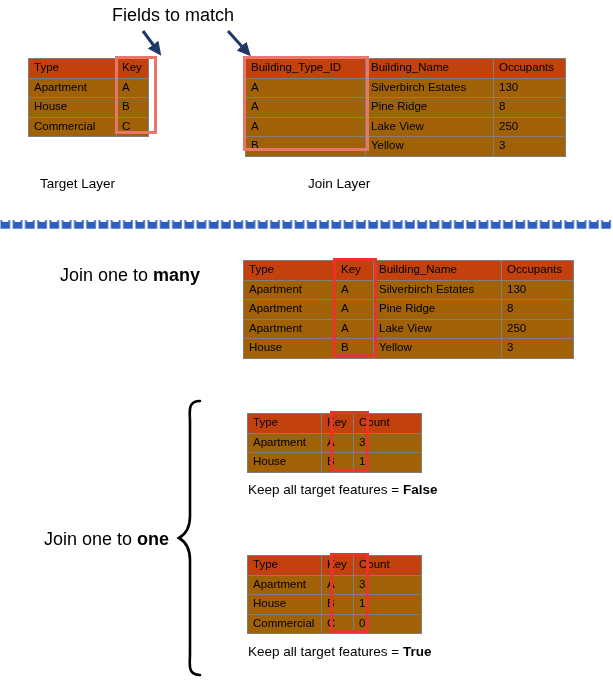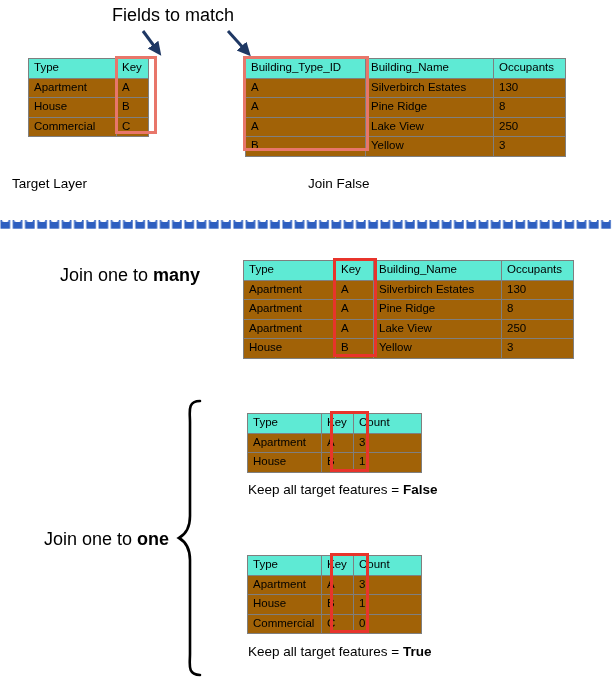--- a/index.html
+++ b/index.html
@@ -28,21 +28,21 @@
   table.dtable td {
     border: 1px solid #7f7f7f;
     padding: 3px 5px 4px 5px;
     text-align: left;
     font-weight: normal;
     white-space: nowrap;
     height: 12px;
     box-sizing: border-box;
   }
   table.dtable th {
-    background: #5eead4;
+    background: #c2410c;
     color: #000;
   }
   table.dtable td {
     background: #a16207;
   }
 
   
   .redbox {
     position: absolute;
     border: 3px solid #e8342b;
@@ -142,22 +142,22 @@
       <tr>
         <td>B</td>
         <td>Yellow</td>
         <td>3</td>
       </tr>
     </tbody>
   </table>
 </div>
 <div class="redbox soft" style="left:243px; top:56px; width:126px; height:95px;"></div>
 
-<div class="abs label" style="left:12px; top:177px;">Target Layer</div>
-<div class="abs label" style="left:308px; top:177px;">Join False</div>
+<div class="abs label" style="left:40px; top:177px;">Target Layer</div>
+<div class="abs label" style="left:308px; top:177px;">Join Layer</div>
 
 <div class="divider">
   <svg width="613" height="12" viewBox="0 0 613 12">
     <defs>
       <pattern id="dashpat" x="0" y="0" width="12.26" height="12" patternUnits="userSpaceOnUse">
         <rect x="0.5" y="2.5" width="9.6" height="7.2" fill="#2e5fc0"></rect>
         <rect x="3.2" y="1.0" width="4.4" height="2.0" fill="#ffffff"></rect>
         <rect x="0.5" y="1.0" width="1.6" height="1.8" fill="#2e5fc0"></rect>
         <rect x="8.5" y="1.0" width="1.6" height="1.8" fill="#2e5fc0"></rect>
       </pattern>

